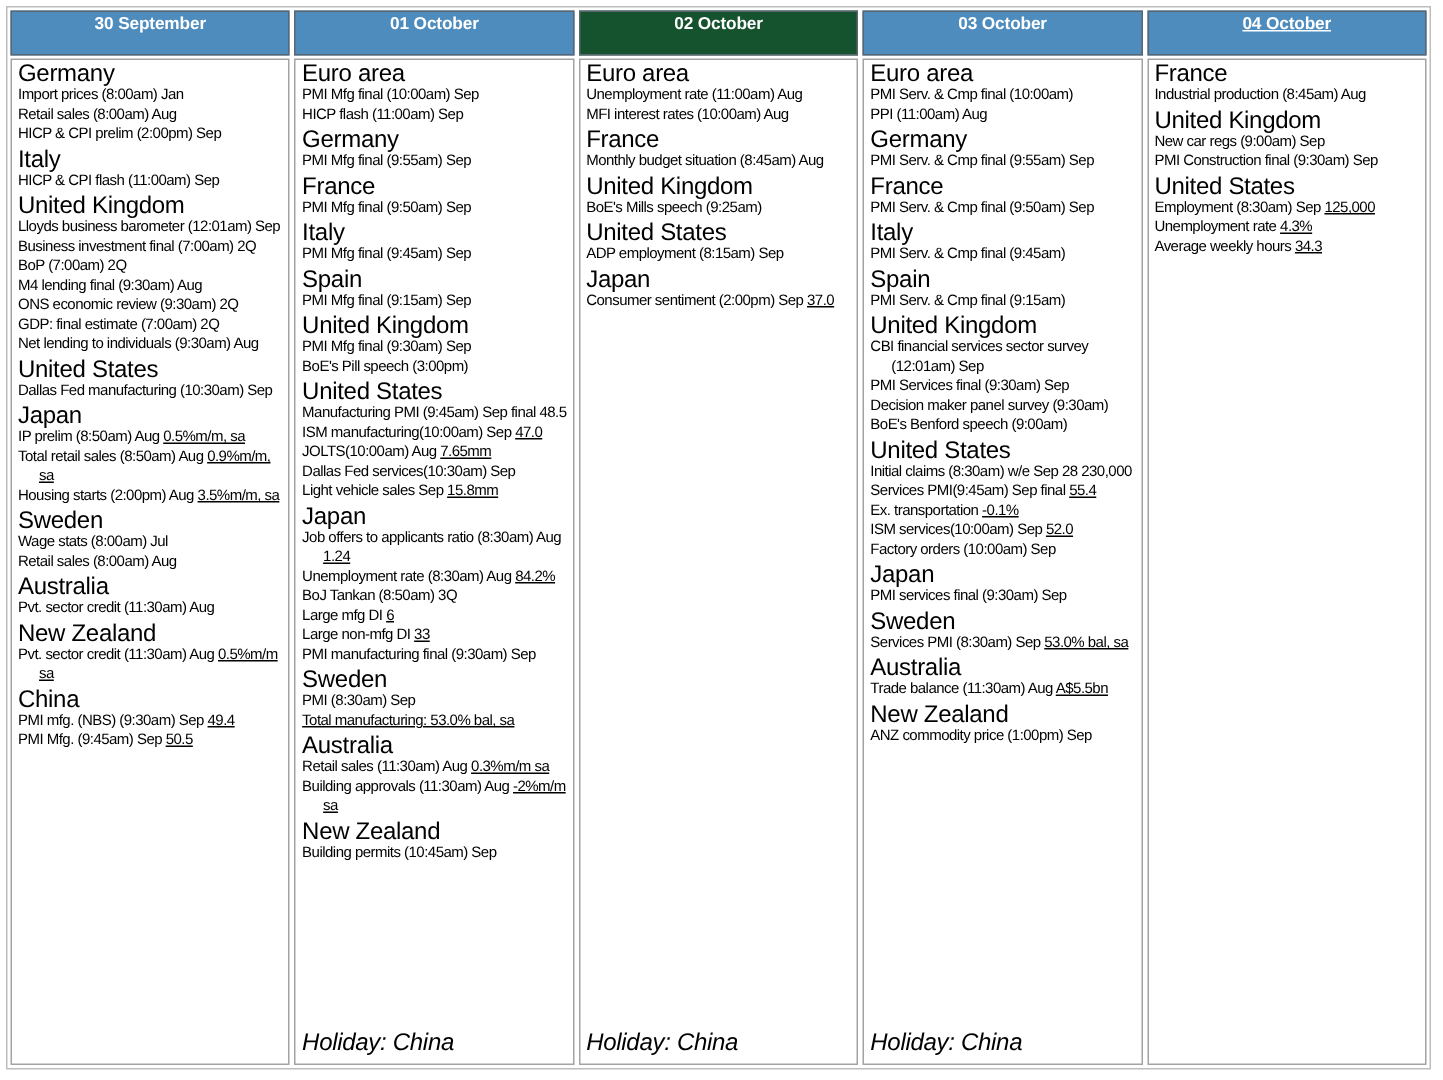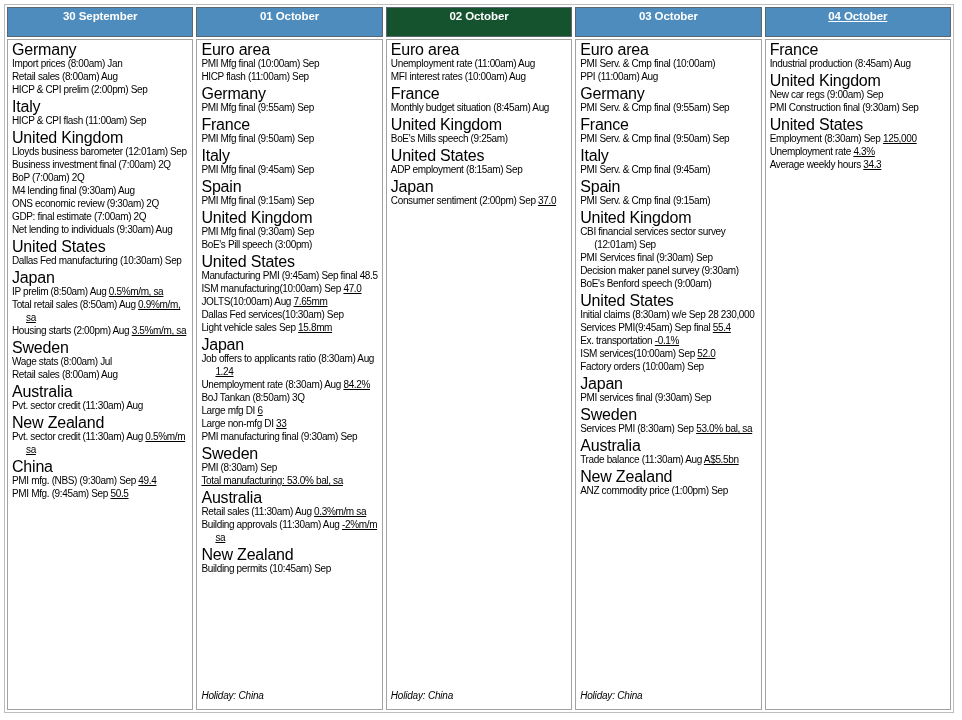--- a/index.html
+++ b/index.html
@@ -43,21 +43,21 @@
     letter-spacing:-0.2px;
   }
   .event{
     font-size:10px;line-height:13px;color:#000;
     letter-spacing:-0.35px;
     padding-left:14px;text-indent:-14px;
   }
   .event u{text-decoration:underline;text-underline-offset:1px;}
   .spacer{flex:1 1 auto;}
   .holiday{
-    font-size:10px;line-height:13px;font-style:italic;color:#000;
+    font-size:16px;line-height:13px;font-style:italic;color:#000;
     letter-spacing:-0.2px;
     padding-bottom:3px;
   }
 </style>
 </head>
 <body>
 
 <div class="cal-wrap">
   <div class="cal-grid" id="cal-grid">
       <div class="cal-col">

